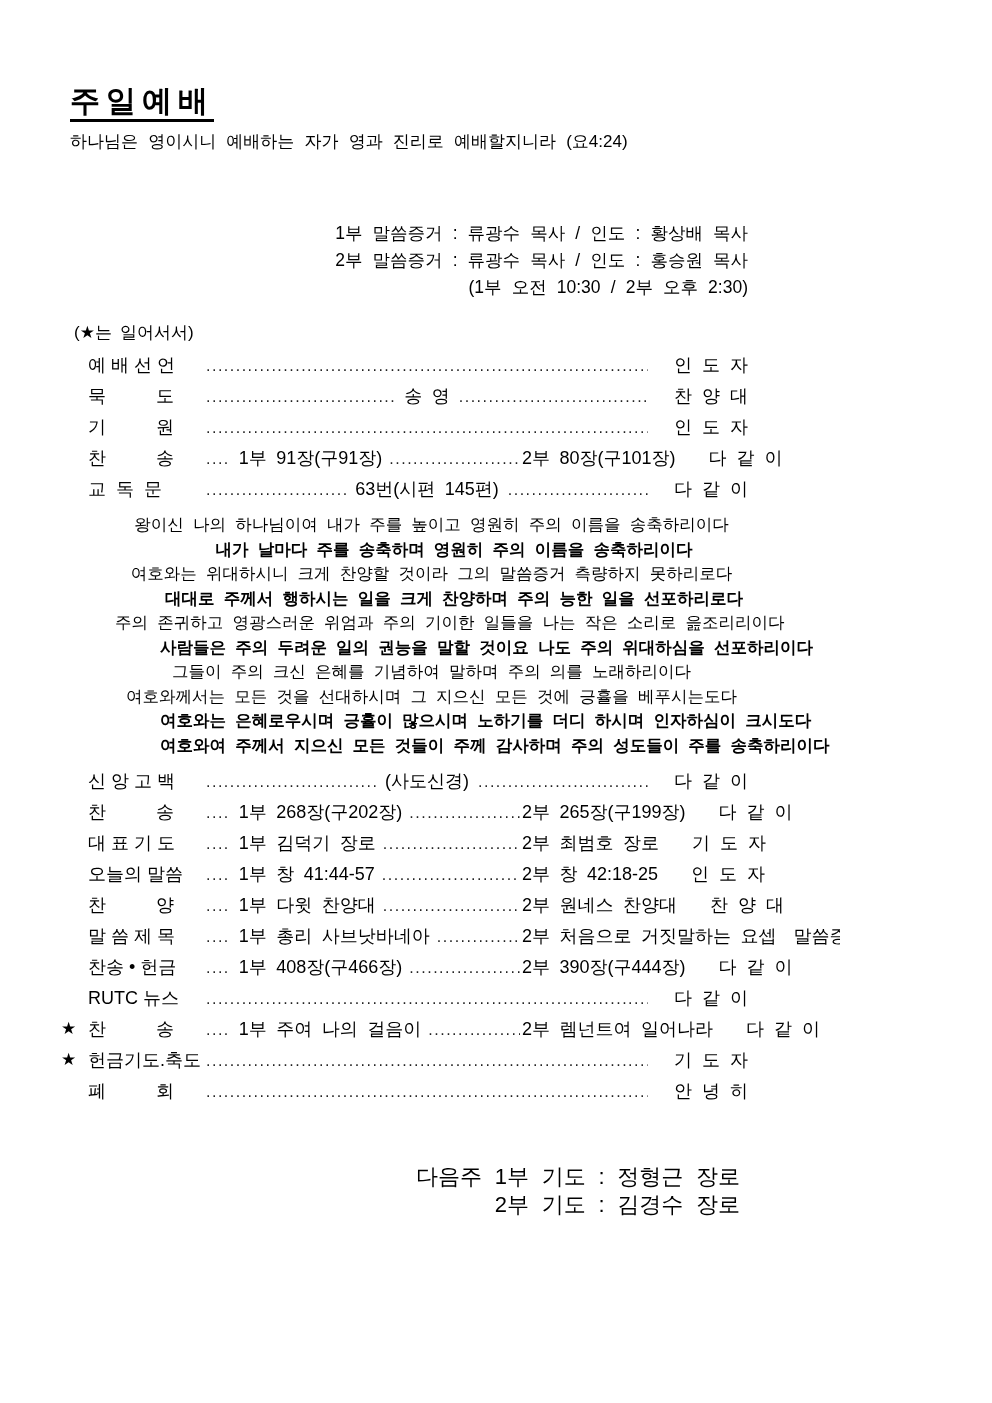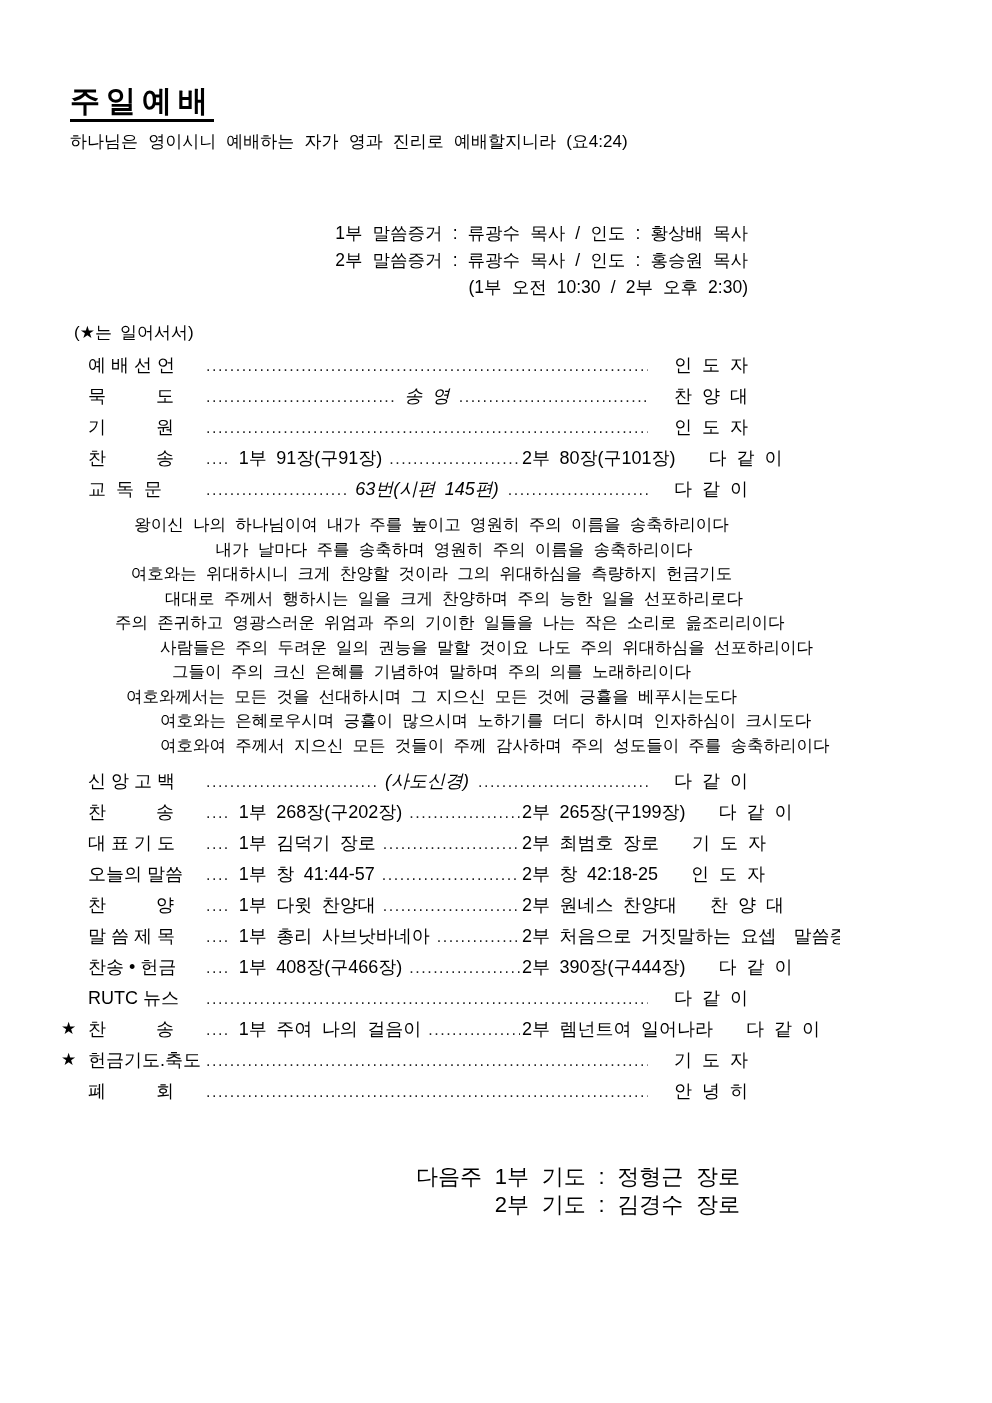--- a/index.html
+++ b/index.html
@@ -37,27 +37,27 @@
   .right { flex: none; min-width: 100px; text-align: right; white-space: pre; }
   .dots { flex: 1 1 0; min-width: 0; overflow: hidden; white-space: nowrap; color: #222; }
   .dots::before {
     content: "........................................................................................................................................................................................................";
     letter-spacing: 1.5px; font-size: 16px;
   }
   .seg1 { flex: none; width: 314px; display: flex; align-items: baseline; min-width: 0; overflow: hidden; }
   .lead { flex: none; margin-right: 9px; letter-spacing: 1.5px; font-size: 16px; color: #222; }
   .part1, .part2 { flex: none; white-space: nowrap; word-spacing: 0.25em; margin-right: 7px; }
   .part2 { margin-left: 2px; }
-  .center { flex: none; margin: 0 9px; white-space: nowrap; word-spacing: 0.25em; font-style: italic; }
+  .center { flex: none; margin: 0 9px; white-space: nowrap; word-spacing: 0.25em; }
   .reading {
     padding: 7px 0 9px 27px; font-size: 16.5px; line-height: 24.5px;
     word-spacing: 0.28em;
   }
   .rl { white-space: nowrap; text-align: center; }
-  .rl.b { font-weight: normal; padding-left: 45px; }
+  .rl.b { font-weight: bold; padding-left: 45px; }
   .footer {
     margin-top: 56px; text-align: right; padding-right: 100px;
     font-size: 22px; line-height: 28px; word-spacing: 0.3em;
   }
 </style>
 </head>
 <body>
 
 <div class="page">
 
@@ -112,21 +112,21 @@
       <span class="label">교  독  문</span>
       <span class="dots"></span>
       <span class="center">63번(시편 145편)</span>
       <span class="dots"></span>
       <span class="right">다  같  이</span>
     </div>
 
     <div class="reading">
       <div class="rl">왕이신 나의 하나님이여 내가 주를 높이고 영원히 주의 이름을 송축하리이다</div>
       <div class="rl b">내가 날마다 주를 송축하며 영원히 주의 이름을 송축하리이다</div>
-      <div class="rl">여호와는 위대하시니 크게 찬양할 것이라 그의 위대하심을 측량하지 헌금기도</div>
+      <div class="rl">여호와는 위대하시니 크게 찬양할 것이라 그의 말씀증거 측량하지 못하리로다</div>
       <div class="rl b">대대로 주께서 행하시는 일을 크게 찬양하며 주의 능한 일을 선포하리로다</div>
       <div class="rl">주의 존귀하고 영광스러운 위엄과 주의 기이한 일들을 나는 작은 소리로 읊조리리이다</div>
       <div class="rl b">사람들은 주의 두려운 일의 권능을 말할 것이요 나도 주의 위대하심을 선포하리이다</div>
       <div class="rl">그들이 주의 크신 은혜를 기념하여 말하며 주의 의를 노래하리이다</div>
       <div class="rl">여호와께서는 모든 것을 선대하시며 그 지으신 모든 것에 긍휼을 베푸시는도다</div>
       <div class="rl b">여호와는 은혜로우시며 긍휼이 많으시며 노하기를 더디 하시며 인자하심이 크시도다</div>
       <div class="rl b">여호와여 주께서 지으신 모든 것들이 주께 감사하며 주의 성도들이 주를 송축하리이다</div>
     </div>
 
     <div class="row">

